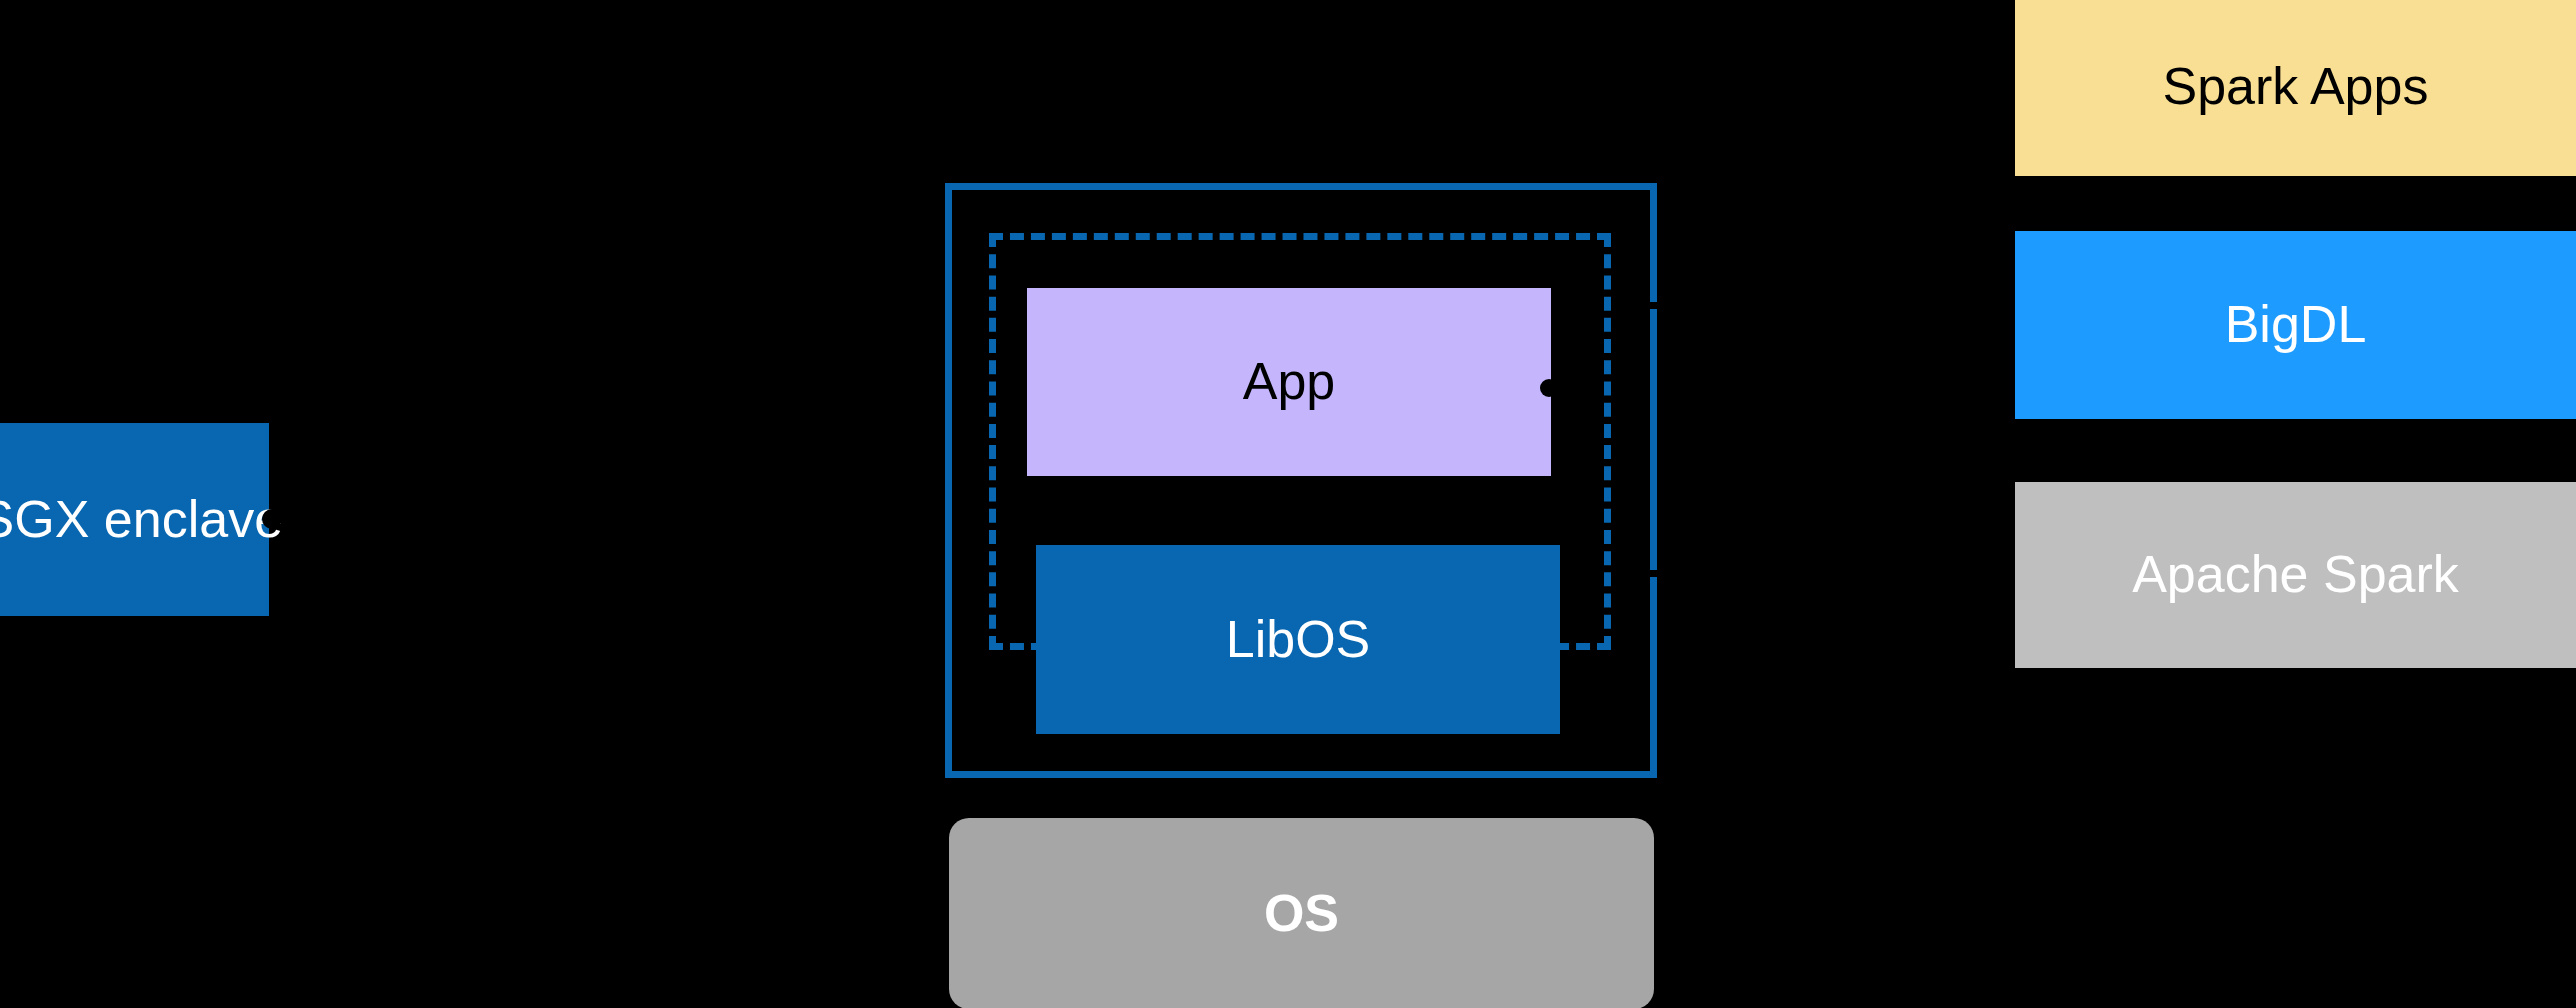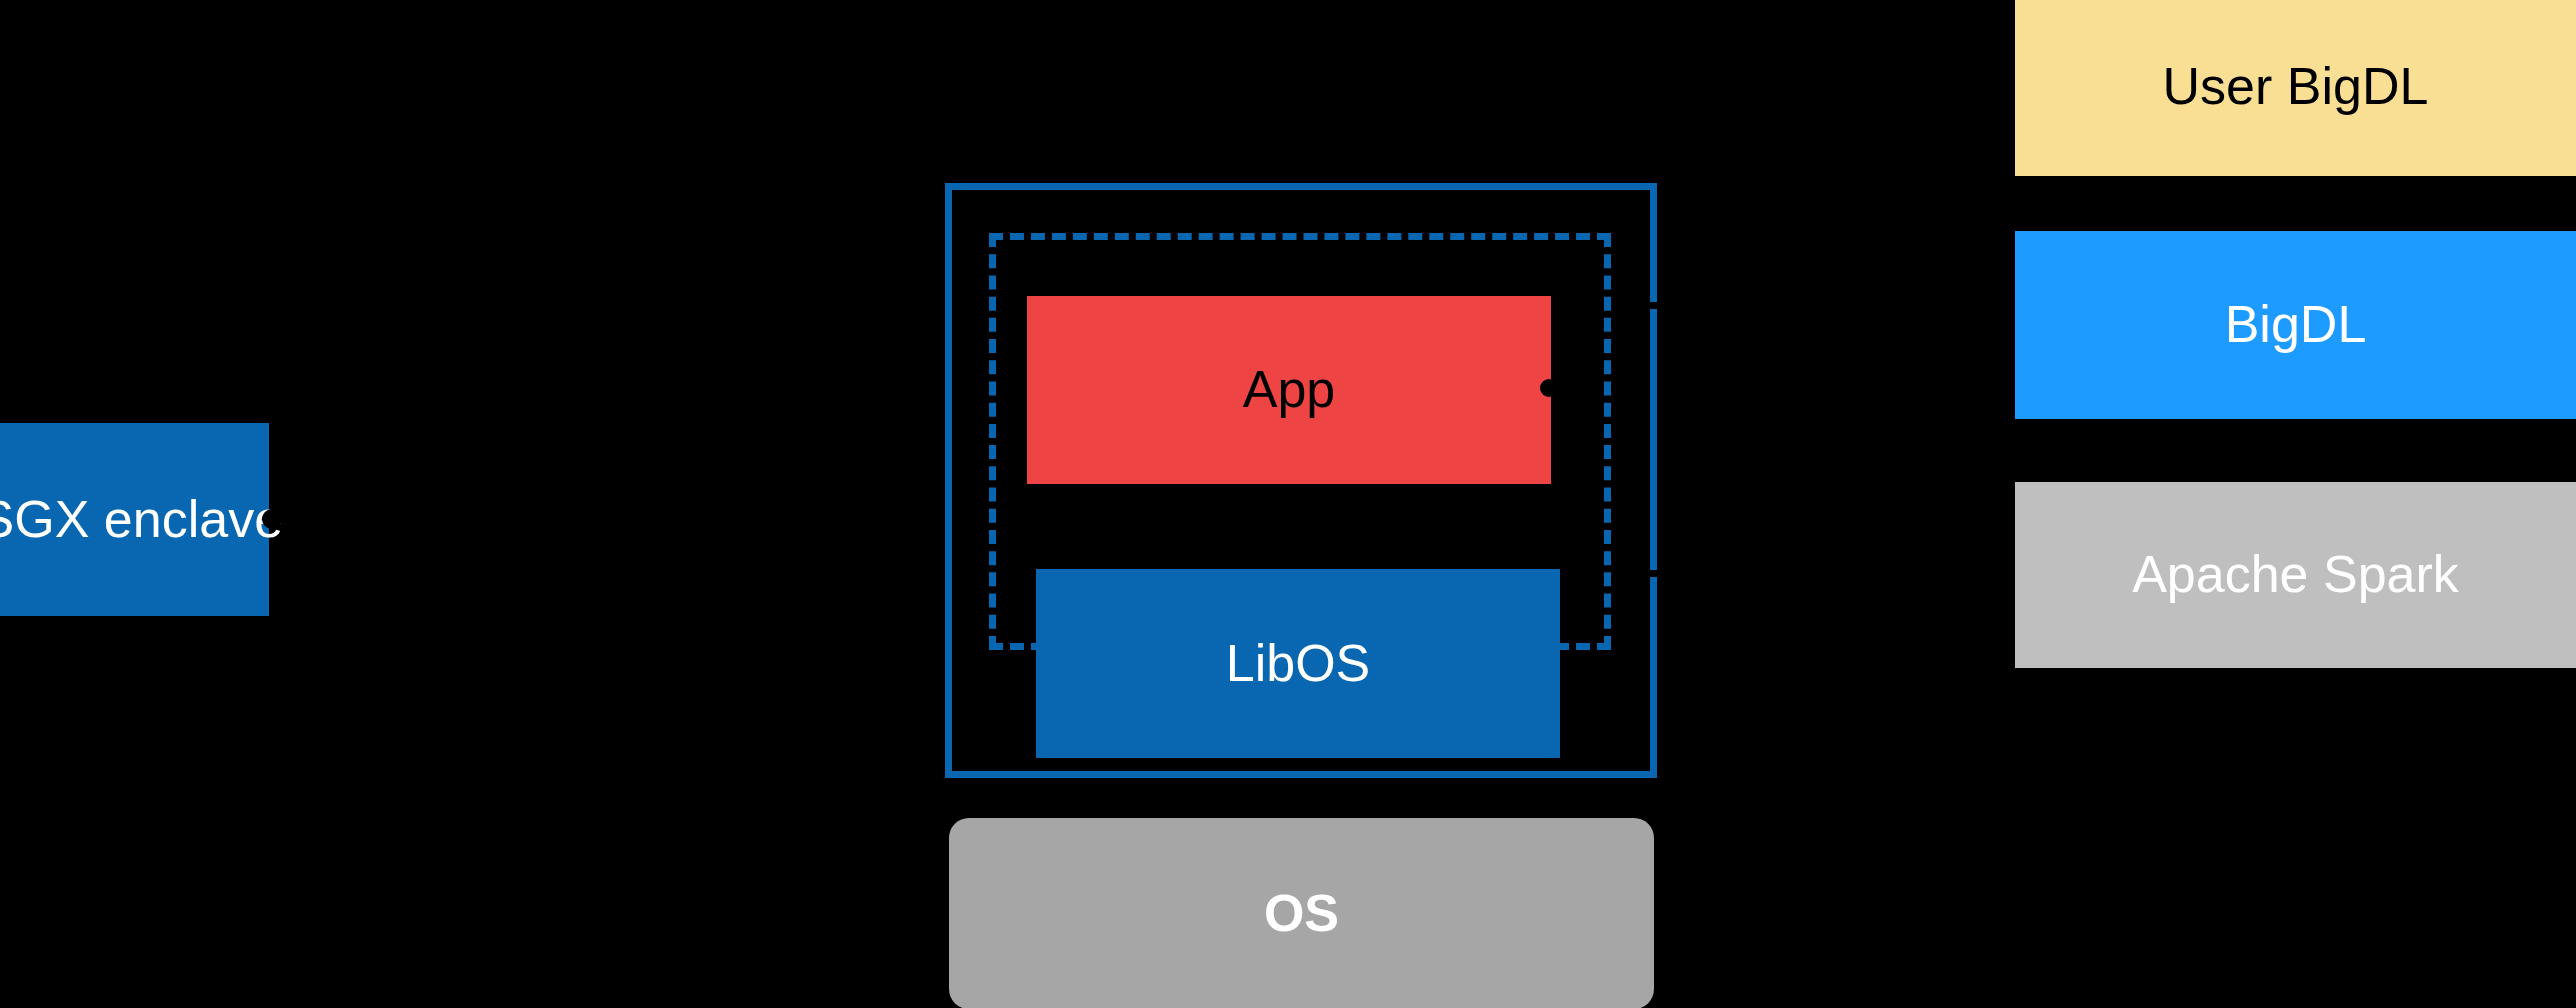--- a/index.html
+++ b/index.html
@@ -59,37 +59,36 @@
     top: 233px;
     width: 622px;
     height: 417px;
     border: 7.5px dashed #0867B0;
     box-sizing: border-box;
     background: transparent;
   }
 
   #app-box {
     left: 1027px;
-    top: 296px;
+    top: 288px;
     width: 524px;
     height: 188px;
-    background: #ef4444;
+    background: #c4b5fd;
     color: #000000;
     font-size: 52px;
   }
 
   #libos-box {
     left: 1036px;
     top: 545px;
     width: 524px;
     height: 189px;
     background: #0867B0;
     color: #FFFFFF;
     font-size: 52px;
-    margin-top: 24px;
   }
 
   #os-box {
     left: 949px;
     top: 818px;
     width: 705px;
     height: 191px;
     background: #A6A6A6;
     color: #FFFFFF;
     font-size: 52px;
@@ -182,21 +181,21 @@
 
   <div class="box" id="libos-box">
     <span class="box-label">LibOS</span>
   </div>
 
   <div class="box" id="os-box">
     <span class="box-label">OS</span>
   </div>
 
   <div class="box" id="user-apps-box">
-    <span class="box-label">User BigDL</span>
+    <span class="box-label">Spark Apps</span>
   </div>
   <div class="box" id="apache-spark-box">
     <span class="box-label">Apache Spark</span>
   </div>
   <div class="box" id="bigdl-box">
     <span class="box-label">BigDL</span>
   </div>
 
 </div>
 

